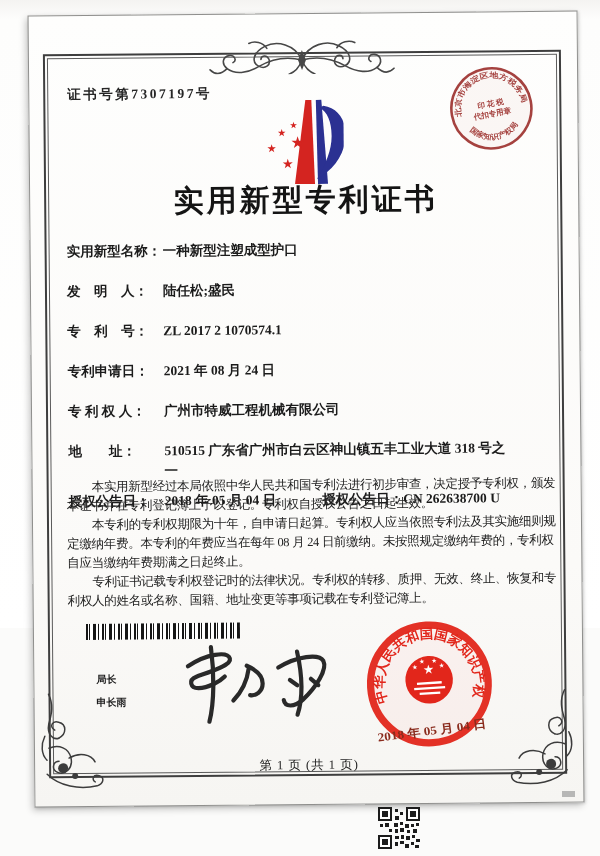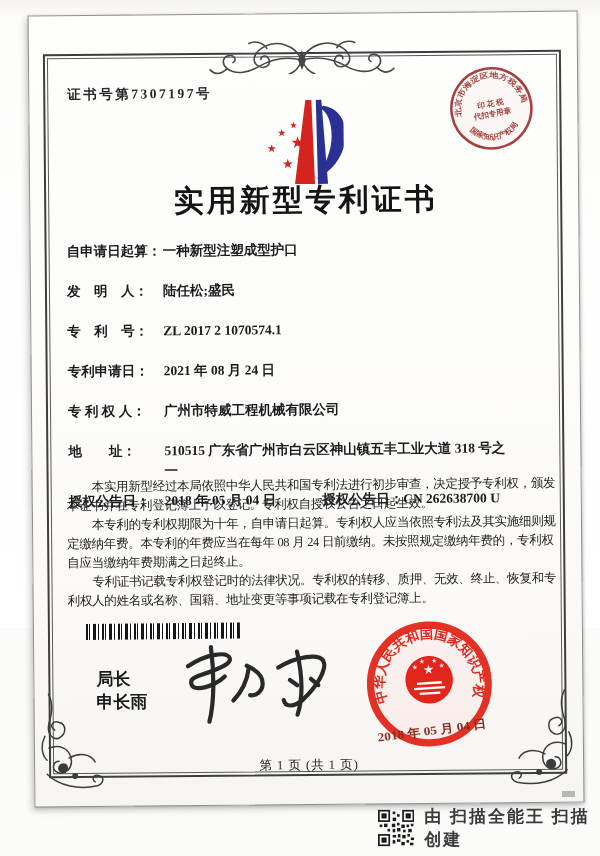--- a/index.html
+++ b/index.html
@@ -36,21 +36,21 @@
   .frow-addr{margin-bottom:10px;}
   .flabel{display:inline-block;width:96px;vertical-align:top;}
   .fvalue{display:inline-block;vertical-align:top;white-space:pre-line;max-width:368px;}
   .flabel2{display:inline-block;margin-left:46px;vertical-align:top;}
   .paras{position:absolute;left:34px;top:462px;width:498px;font-size:12.5px;line-height:19px;letter-spacing:-0.3px;color:#222;}
   .paras p{margin:0;text-indent:2em;}
   .barcode{
     position:absolute;left:52px;top:608px;width:154px;height:16px;
     background:repeating-linear-gradient(90deg,#161616 0 2px,#fff 2px 3px,#161616 3px 4px,#fff 4px 7px,#161616 7px 10px,#fff 10px 12px,#161616 12px 13px,#fff 13px 16px);
   }
-  .director{position:absolute;left:62px;top:652px;font-size:17px;font-weight:700;line-height:23px;color:#1a1a1a;}
+  .director{position:absolute;left:62px;top:652px;font-size:10px;font-weight:700;line-height:23px;color:#1a1a1a;}
   .signature{position:absolute;left:138px;top:626px;width:170px;height:84px;}
   .seal{position:absolute;left:331px;top:607px;width:128px;height:128px;transform:rotate(-3deg);}
   .page-footer{position:absolute;left:0;top:743px;width:100%;text-align:center;font-size:12.5px;letter-spacing:1px;color:#222;}
   .watermark{position:absolute;left:378px;top:806px;height:44px;display:flex;align-items:center;}
   .wm-text{
     margin-left:10px;font-family:"Liberation Sans","DejaVu Sans",sans-serif;
     font-size:17px;font-weight:600;letter-spacing:2px;color:#3a3a3a;
   }
   .scan-artifact{position:absolute;left:562px;top:791px;width:13px;height:6px;background:#8d8d8d;opacity:.6;}
   svg text{font-family:"Liberation Serif","DejaVu Serif",serif;}
@@ -136,21 +136,21 @@
         <textPath href="#taxBottom">国家知识产权局</textPath>
       </text>
       <text x="44" y="42" text-anchor="middle" font-size="7.6" fill="#9e3330" font-weight="bold">印 花 税</text>
       <text x="44" y="52" text-anchor="middle" font-size="7.6" fill="#9e3330" font-weight="bold">代扣专用章</text>
     </svg>
 
     <div class="title">实用新型专利证书</div>
 
     <div class="fields">
       <div class="frow">
-        <span class="flabel">自申请日起算：</span><span class="fvalue">一种新型注塑成型护口</span>
+        <span class="flabel">实用新型名称：</span><span class="fvalue">一种新型注塑成型护口</span>
       </div>
       <div class="frow">
         <span class="flabel">发　明　人：</span><span class="fvalue">陆任松;盛民</span>
       </div>
       <div class="frow">
         <span class="flabel">专　利　号：</span><span class="fvalue">ZL 2017 2 1070574.1</span>
       </div>
       <div class="frow">
         <span class="flabel">专利申请日：</span><span class="fvalue">2021 年 08 月 24 日</span>
       </div>
@@ -252,16 +252,15 @@
         <rect x="28" y="29" width="4" height="4"></rect>
           <rect x="34" y="28" width="3" height="3"></rect>
           <rect x="38" y="32" width="4" height="3"></rect>
         <rect x="17" y="35" width="3" height="4"></rect>
           <rect x="22" y="34" width="4" height="3"></rect>
           <rect x="27" y="37" width="4" height="4"></rect>
         <rect x="33" y="35" width="3" height="3"></rect>
           <rect x="37" y="38" width="4" height="3"></rect>
       </g>
     </svg>
-    <span class="wm-text">由 扫描全能王 扫描创建</span>
   </div>
 
 </div>
 
 </body></html>

